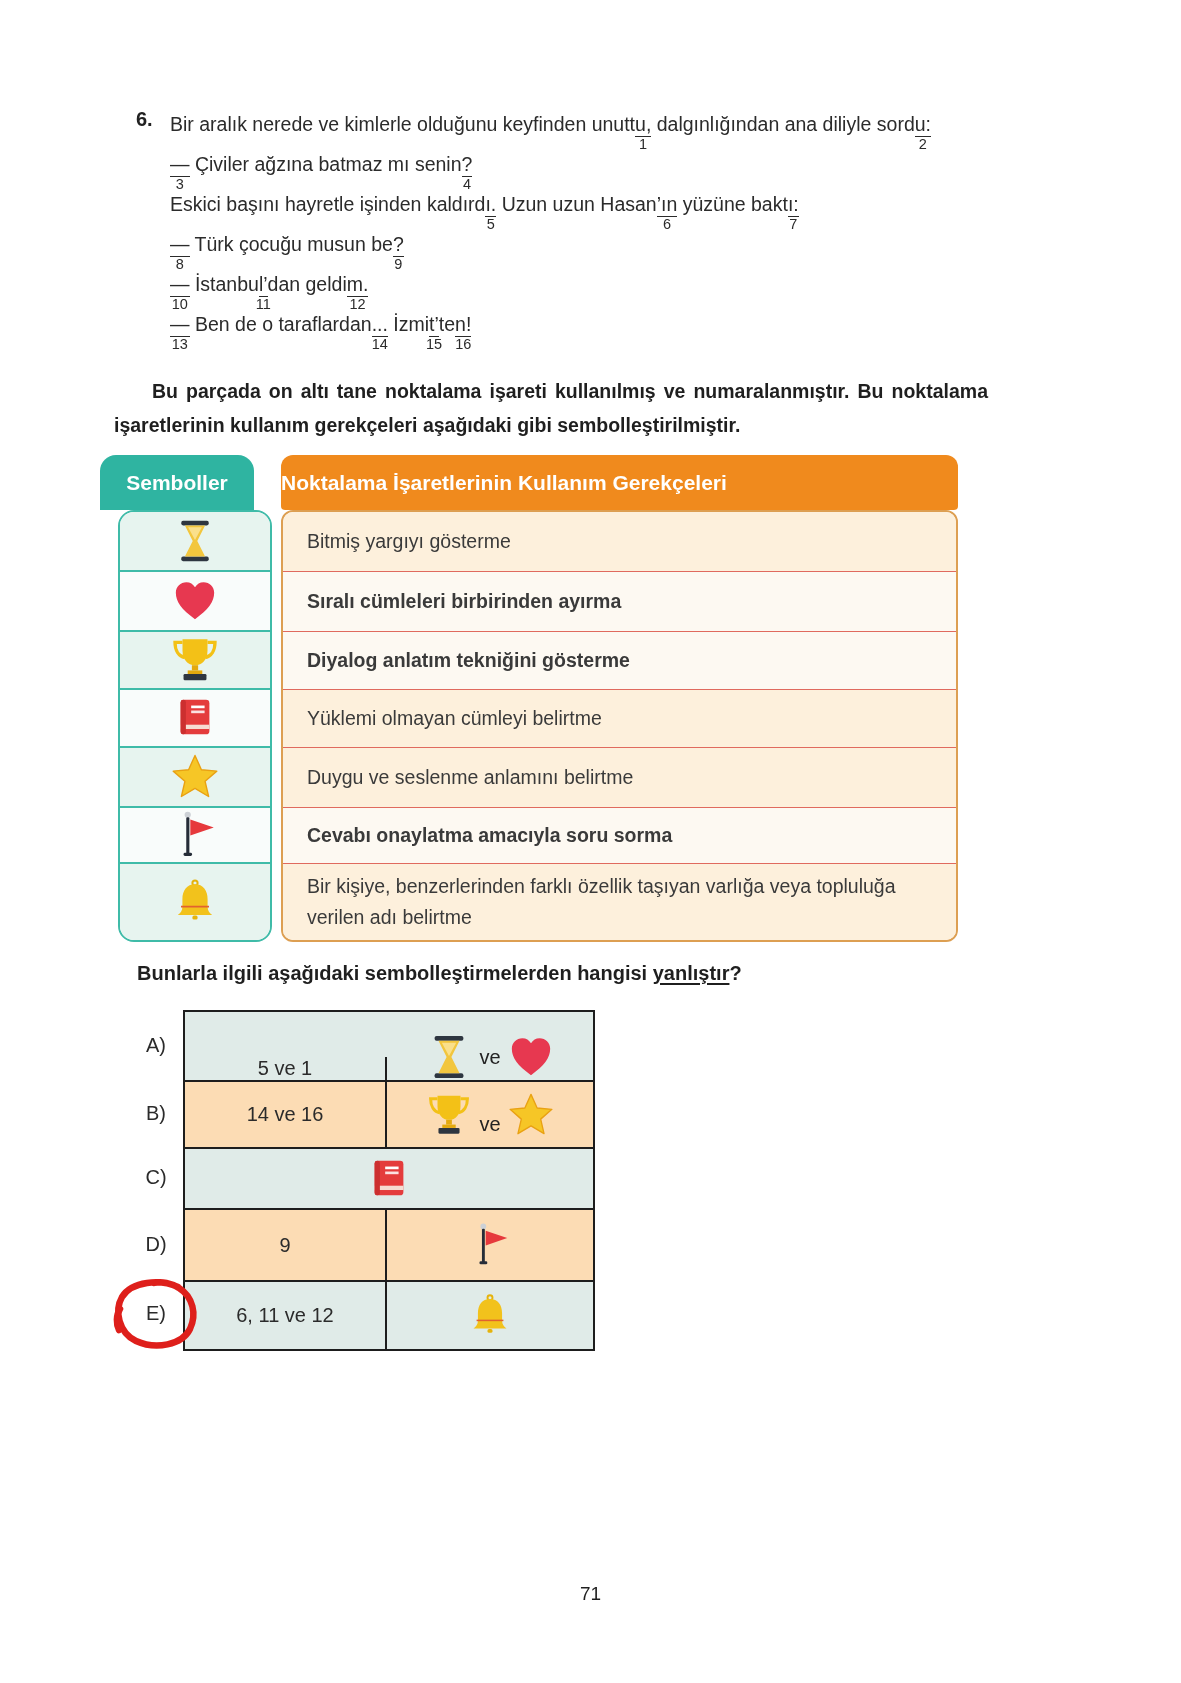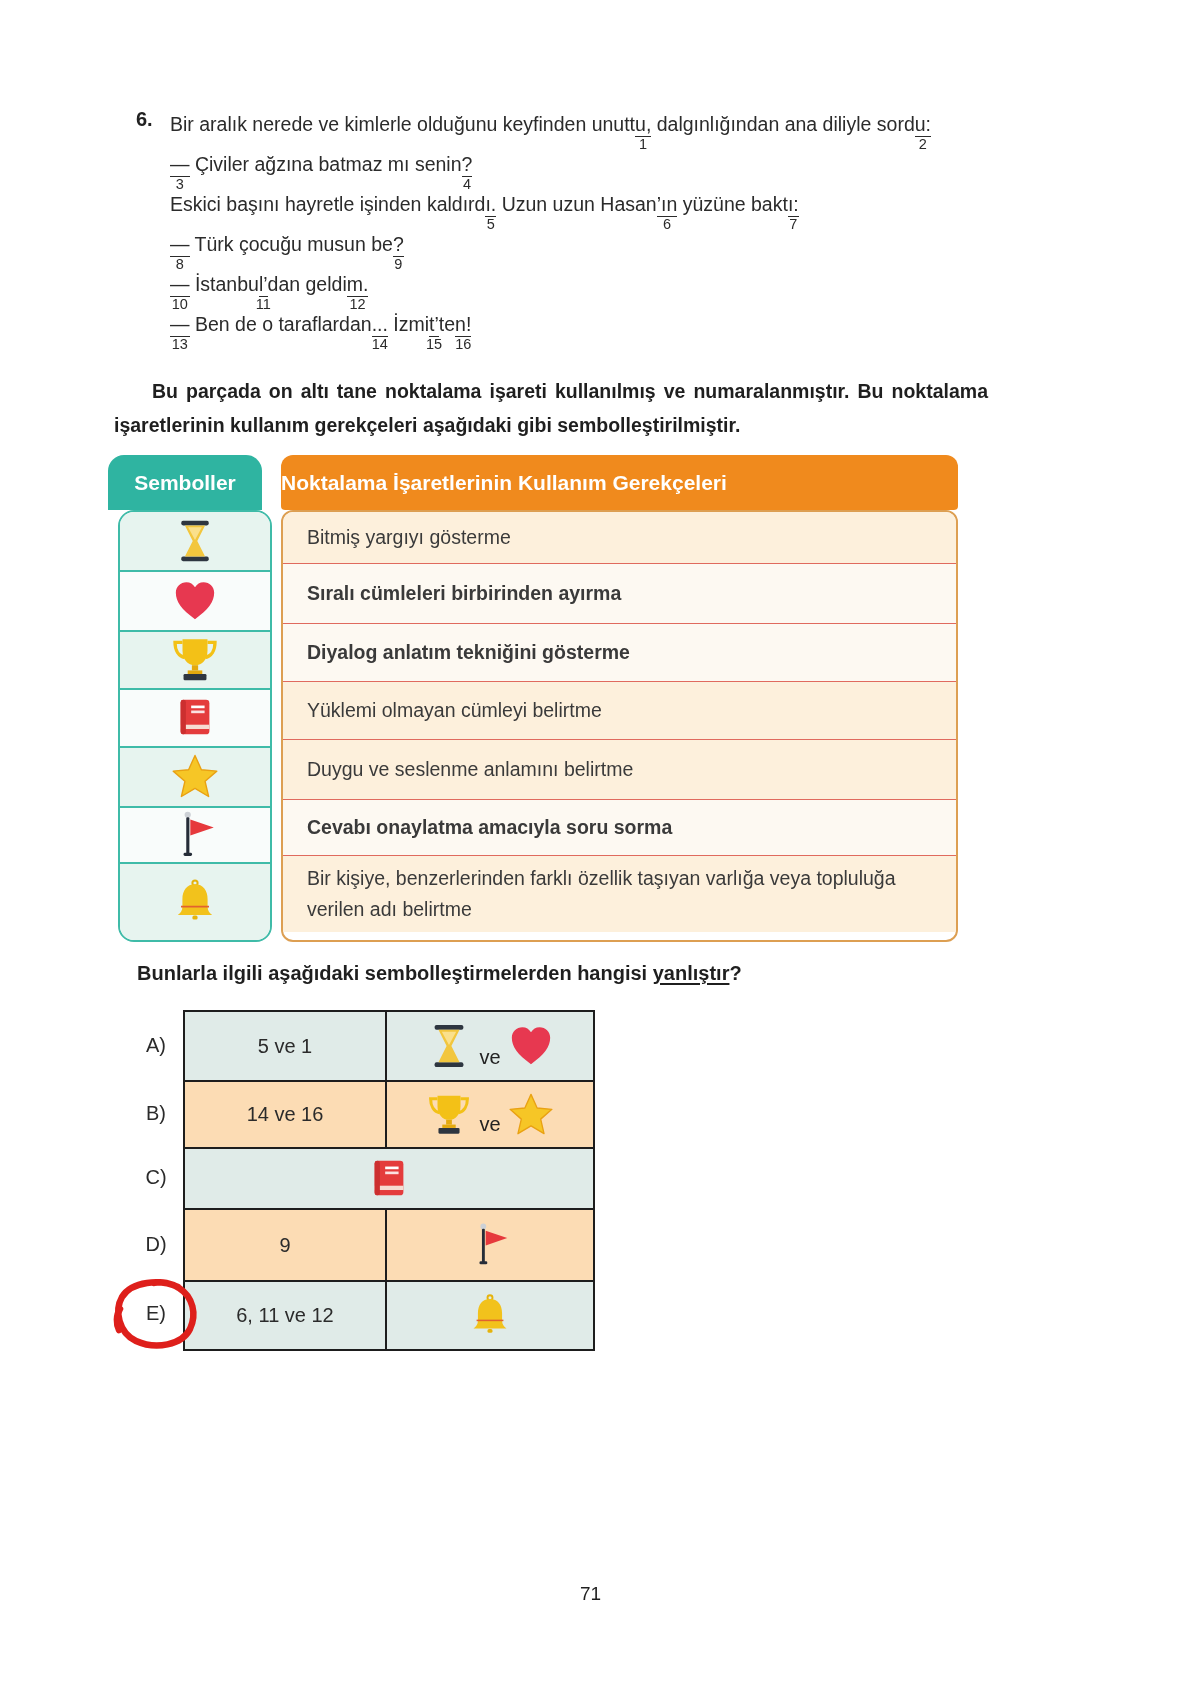--- a/index.html
+++ b/index.html
@@ -19,21 +19,21 @@
   }
 
   .intro {
     position:absolute; left:114px; top:374px; width:874px;
     font-weight:bold; font-size:19.5px; line-height:34px;
     text-align:justify; text-indent:38px; color:#1f1f1f;
   }
 
   
   .sym-head {
-    position:absolute; left:108px; top:455px; width:154px; height:55px;
+    position:absolute; left:100px; top:455px; width:154px; height:55px;
     background:var(--teal); border-radius:16px 16px 0 0;
     display:flex; align-items:center; justify-content:center;
     color:#fff; font-weight:bold; font-size:21px;
   }
   .sym-body {
     position:absolute; left:118px; top:510px; width:154px; height:432px;
     border:2.5px solid var(--teal_border); border-radius:16px;
     box-sizing:border-box; overflow:hidden; background:#fff;
   }
   .sym-cell { display:flex; align-items:center; justify-content:center; box-sizing:border-box; }
@@ -170,21 +170,21 @@
             <path d="M24 6.2 c-8.2 0 -12.6 6.2 -12.6 15 v7.6 c0 4 -2 6.6 -4.6 8.2 h34.4 c-2.6 -1.6 -4.6 -4.2 -4.6 -8.2 v-7.6 c0 -8.8 -4.4 -15 -12.6 -15 z" fill="#f2c21c"></path>
             <path d="M10 28.6 h28" stroke="#e2622f" stroke-width="1.6"></path>
             <rect x="21.4" y="37.6" width="5.2" height="4" rx="1.6" fill="#e5b30c"></rect>
           </svg>
         </span>
       </div>
     </div>
 
   <div class="rsn-head">Noktalama İşaretlerinin Kullanım Gerekçeleri</div>
   <div class="rsn-body" id="rsnBody">
-      <div class="rsn-row c1 sep" style="height: 52px;">
+      <div class="rsn-row c1 sep" style="height: 60px;">
         <span>Bitmiş yargıyı gösterme</span>
       </div>
       <div class="rsn-row c2 sep" style="height: 60px;">
         <span>Sıralı cümleleri birbirinden ayırma</span>
       </div>
       <div class="rsn-row c2 sep" style="height: 58px;">
         <span>Diyalog anlatım tekniğini gösterme</span>
       </div>
       <div class="rsn-row c1 sep" style="height: 58px;">
         <span>Yüklemi olmayan cümleyi belirtme</span>
@@ -205,21 +205,21 @@
   </div>
 
   <div class="opt-labels" id="optLabels">
       <div class="opt-label" style="height: 70px;">A)</div>
       <div class="opt-label" style="height: 67px;">B)</div>
       <div class="opt-label" style="height: 61px;">C)</div>
       <div class="opt-label" style="height: 72px;">D)</div>
       <div class="opt-label" style="height: 67px;">E)</div>
     </div>
   <div class="opt-table" id="optTable">
-      <div class="opt-row light sep" style="height: 70px;">
+      <div class="opt-row light sep" style="height: 70px; align-items: flex-end;">
         <div class="cell nums">5 ve 1</div>
         <div class="cell icons">
           <span class="icon">
             <svg viewBox="0 0 48 48" width="46px" height="46px">
               <rect x="9" y="2" width="30" height="5" rx="2" fill="#2e3640"></rect>
               <rect x="9" y="41" width="30" height="5" rx="2" fill="#2e3640"></rect>
               <path d="M13 7 h22 l-8.5 17 8.5 17 H13 l8.5 -17 z" fill="#f2c63e"></path>
               <path d="M16.5 9 h15 l-7.5 14 z" fill="#fae08c"></path>
             </svg>
           </span>

